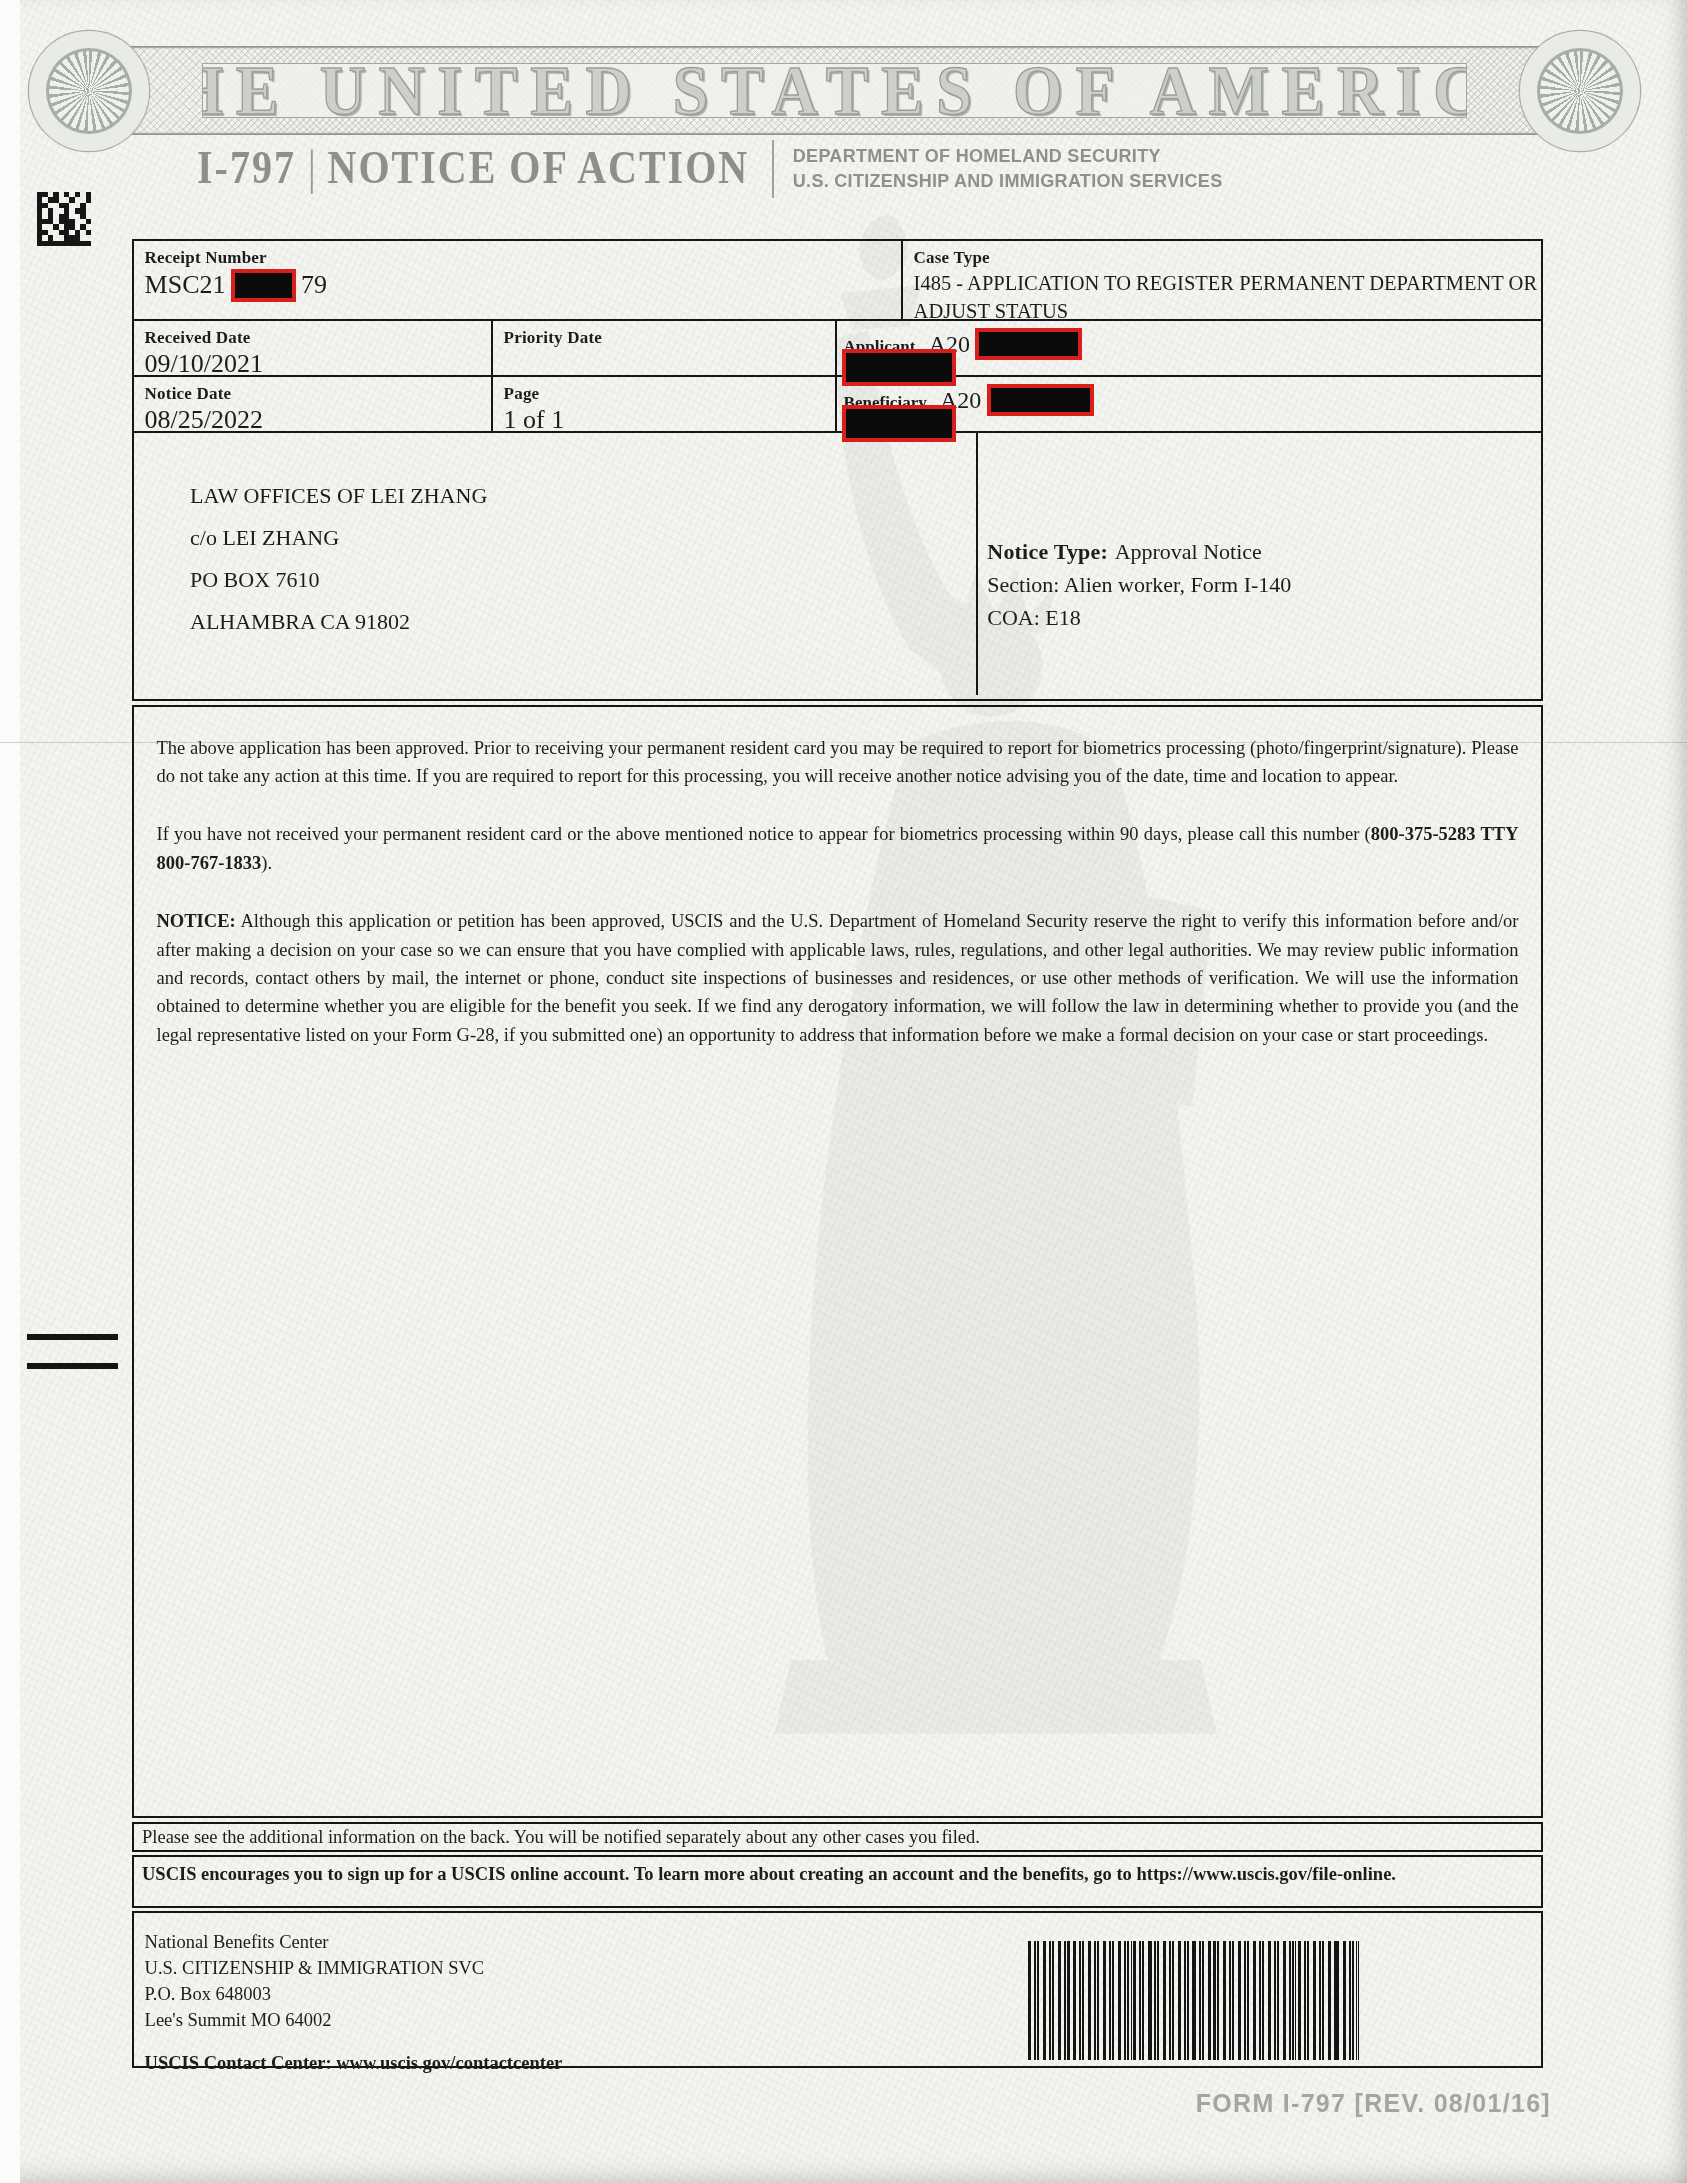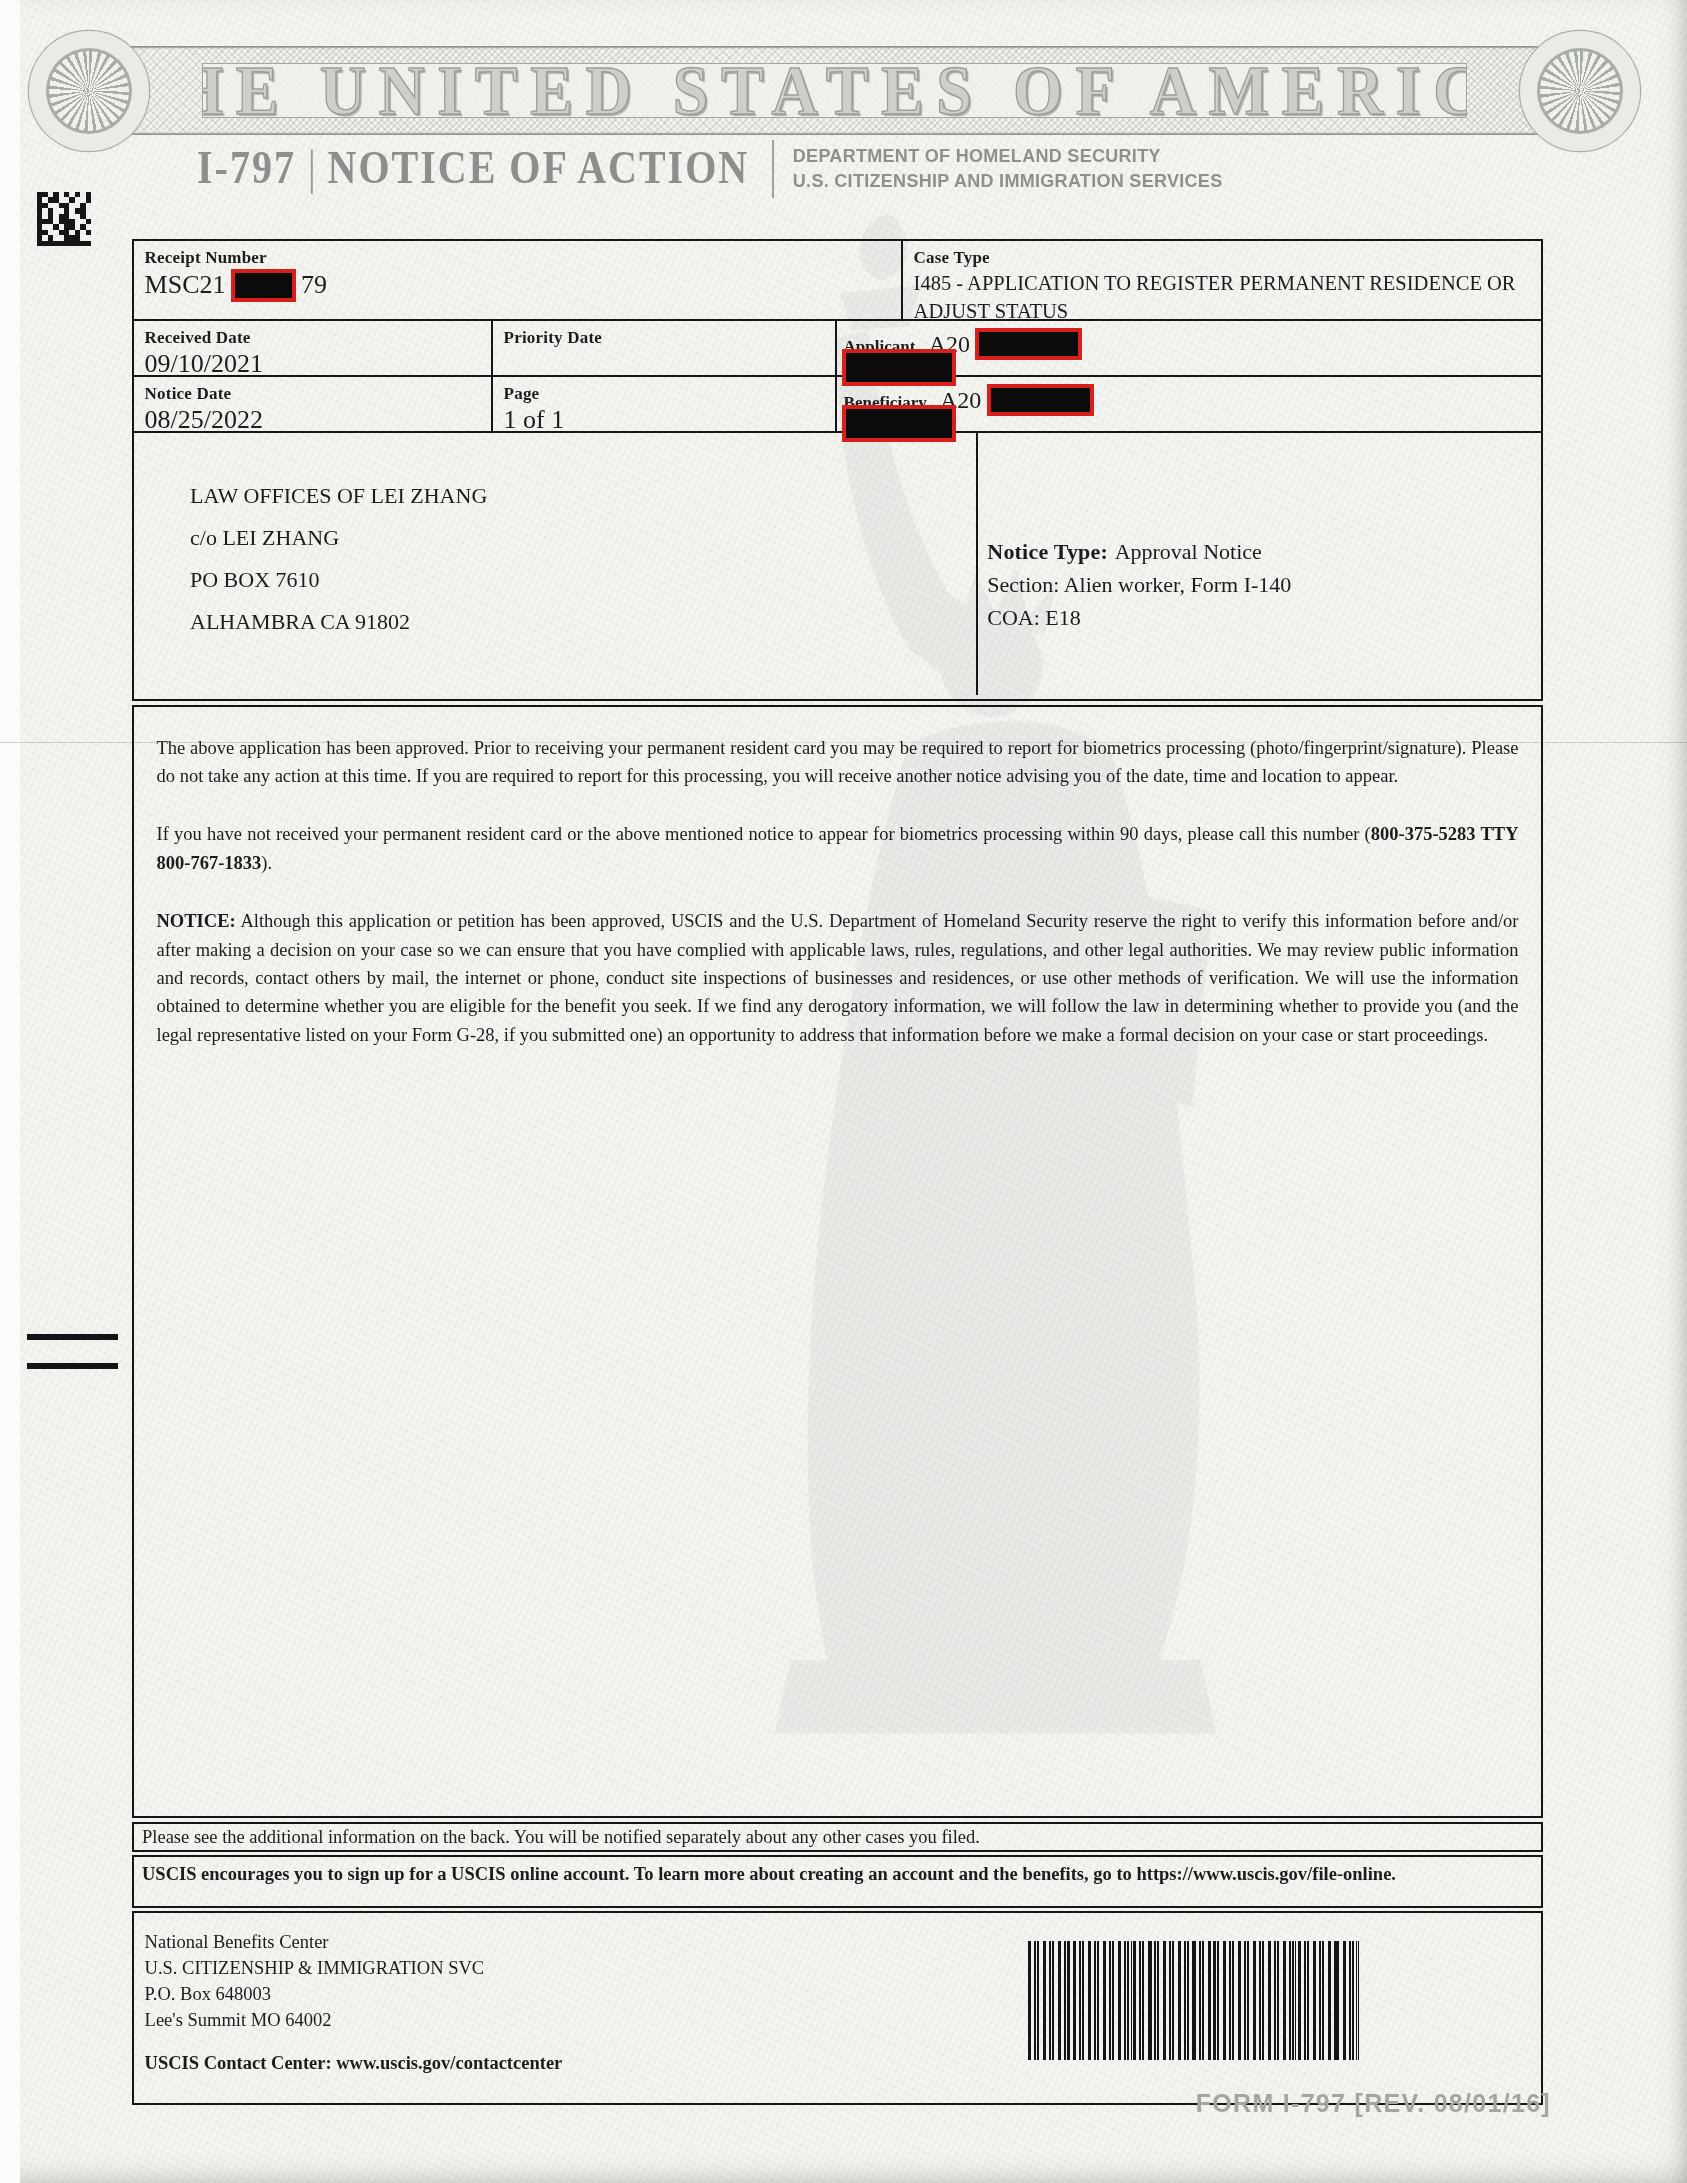--- a/index.html
+++ b/index.html
@@ -107,21 +107,21 @@
   .sp { margin-left:6.6px; }
 
   
   .body-box { top:705px; height:1113px; padding:26.5px 22.5px; font-size:18.5px; line-height:28.4px; }
   .body-box p { margin-bottom:30px; text-align:justify; }
   .body-box p:last-child { margin-bottom:12px; }
 
   
   .bar-info { top:1822px; height:30px; font-size:18.5px; padding:2.6px 8px; }
   .bar-online { top:1855px; height:53px; font-size:18.5px; font-weight:700; padding:4px 8px; line-height:26.5px; }
-  .office-box { top:1911px; height:194px; font-size:18.5px; line-height:26px; padding:16px 0 0 10.6px; }
+  .office-box { top:1911px; height:157px; font-size:18.5px; line-height:26px; padding:16px 0 0 10.6px; }
   .office-box .contact { font-weight:700; margin-top:17px; }
   .barcode {
     position:absolute; left:894px; top:28px; width:331px; height:119px;
     background:
       repeating-linear-gradient(90deg,#141414 0 2.6px,transparent 2.6px 6px,#141414 6px 8px,transparent 8px 9.3px,#141414 9.3px 11.2px,transparent 11.2px 15px),
       repeating-linear-gradient(90deg,#141414 0 1.3px,transparent 1.3px 20.5px);
   }
 
   .form-footer {
     position:absolute; right:136px; top:2089px;
@@ -213,21 +213,21 @@
       <div class="cell vr c-receipt">
         <div class="lbl">Receipt Number</div>
         <div class="val receipt-line">
           <span>MSC21</span>
           <span class="redact rd-receipt"></span>
           <span>79</span>
         </div>
       </div>
       <div class="cell c-case">
         <div class="lbl">Case Type</div>
-        <div class="val case-val">I485 - APPLICATION TO REGISTER PERMANENT RESIDENCE OR ADJUST STATUS</div>
+        <div class="val case-val">I485 - APPLICATION TO REGISTER PERMANENT DEPARTMENT OR ADJUST STATUS</div>
       </div>
     </div>
     <div class="trow r2">
       <div class="cell vr c-sm1">
         <div class="lbl">Received Date</div>
         <div class="val">09/10/2021</div>
       </div>
       <div class="cell vr c-sm2">
         <div class="lbl">Priority Date</div>
         <div class="val"></div>

